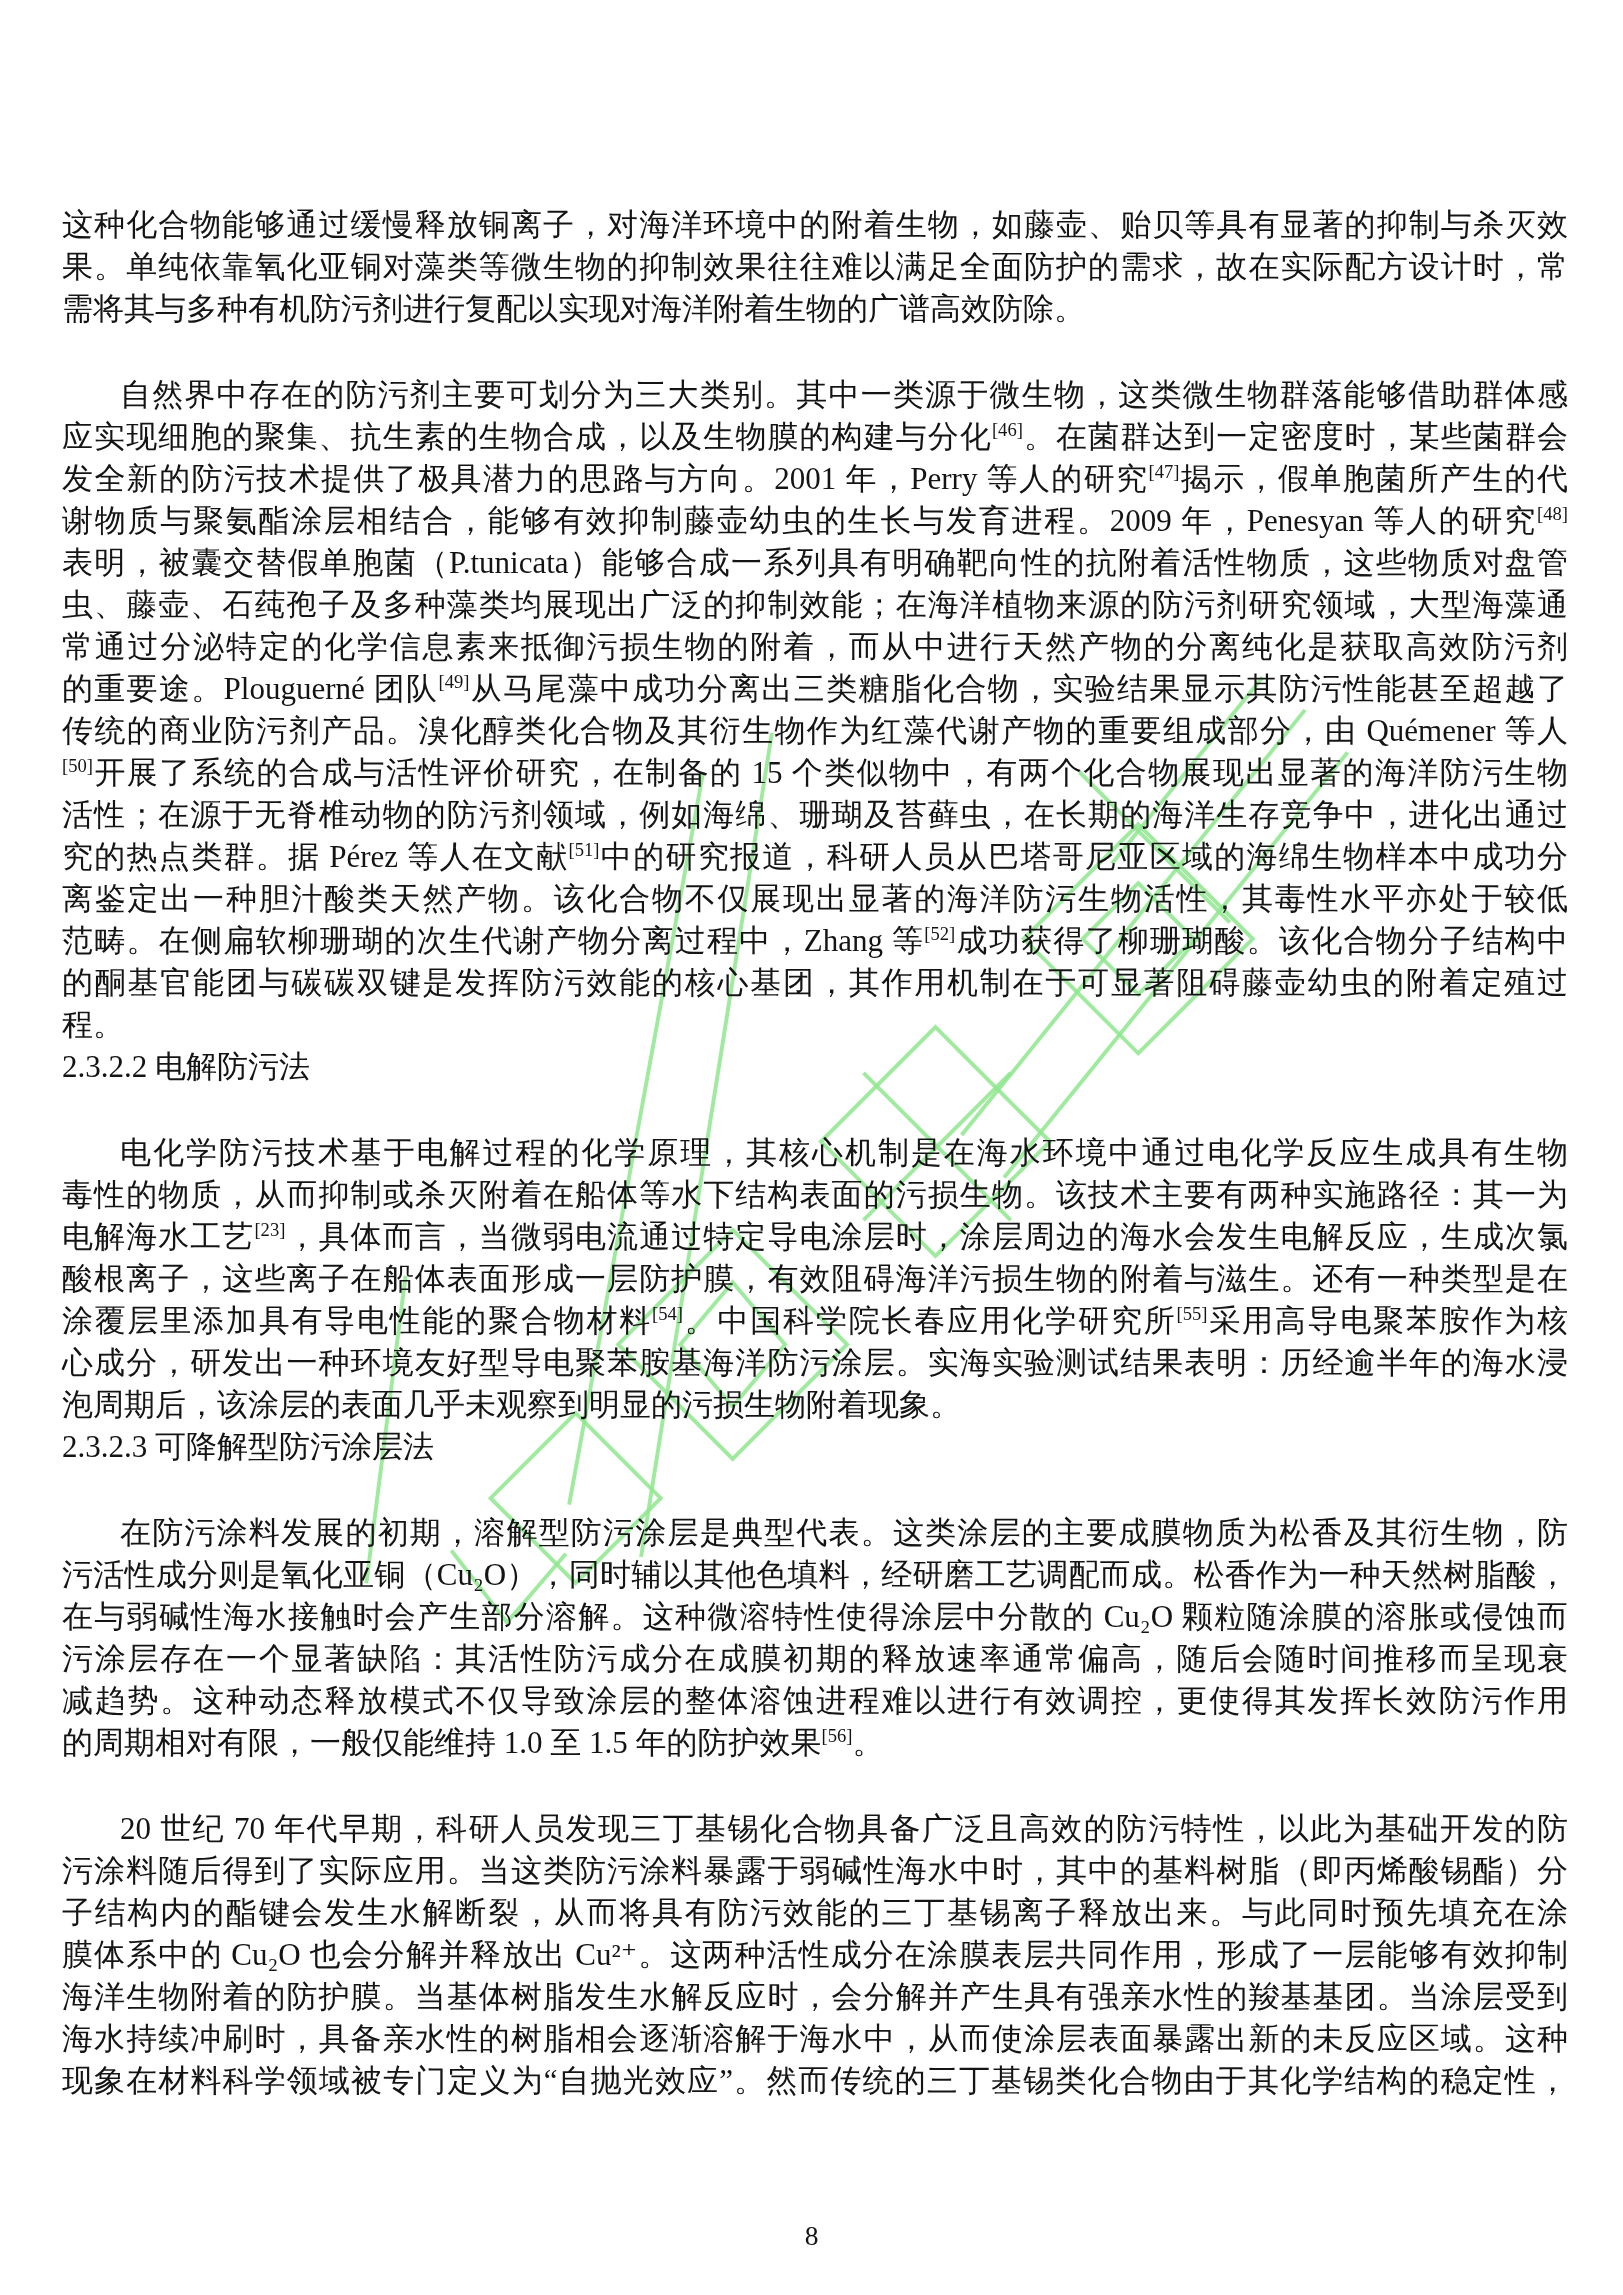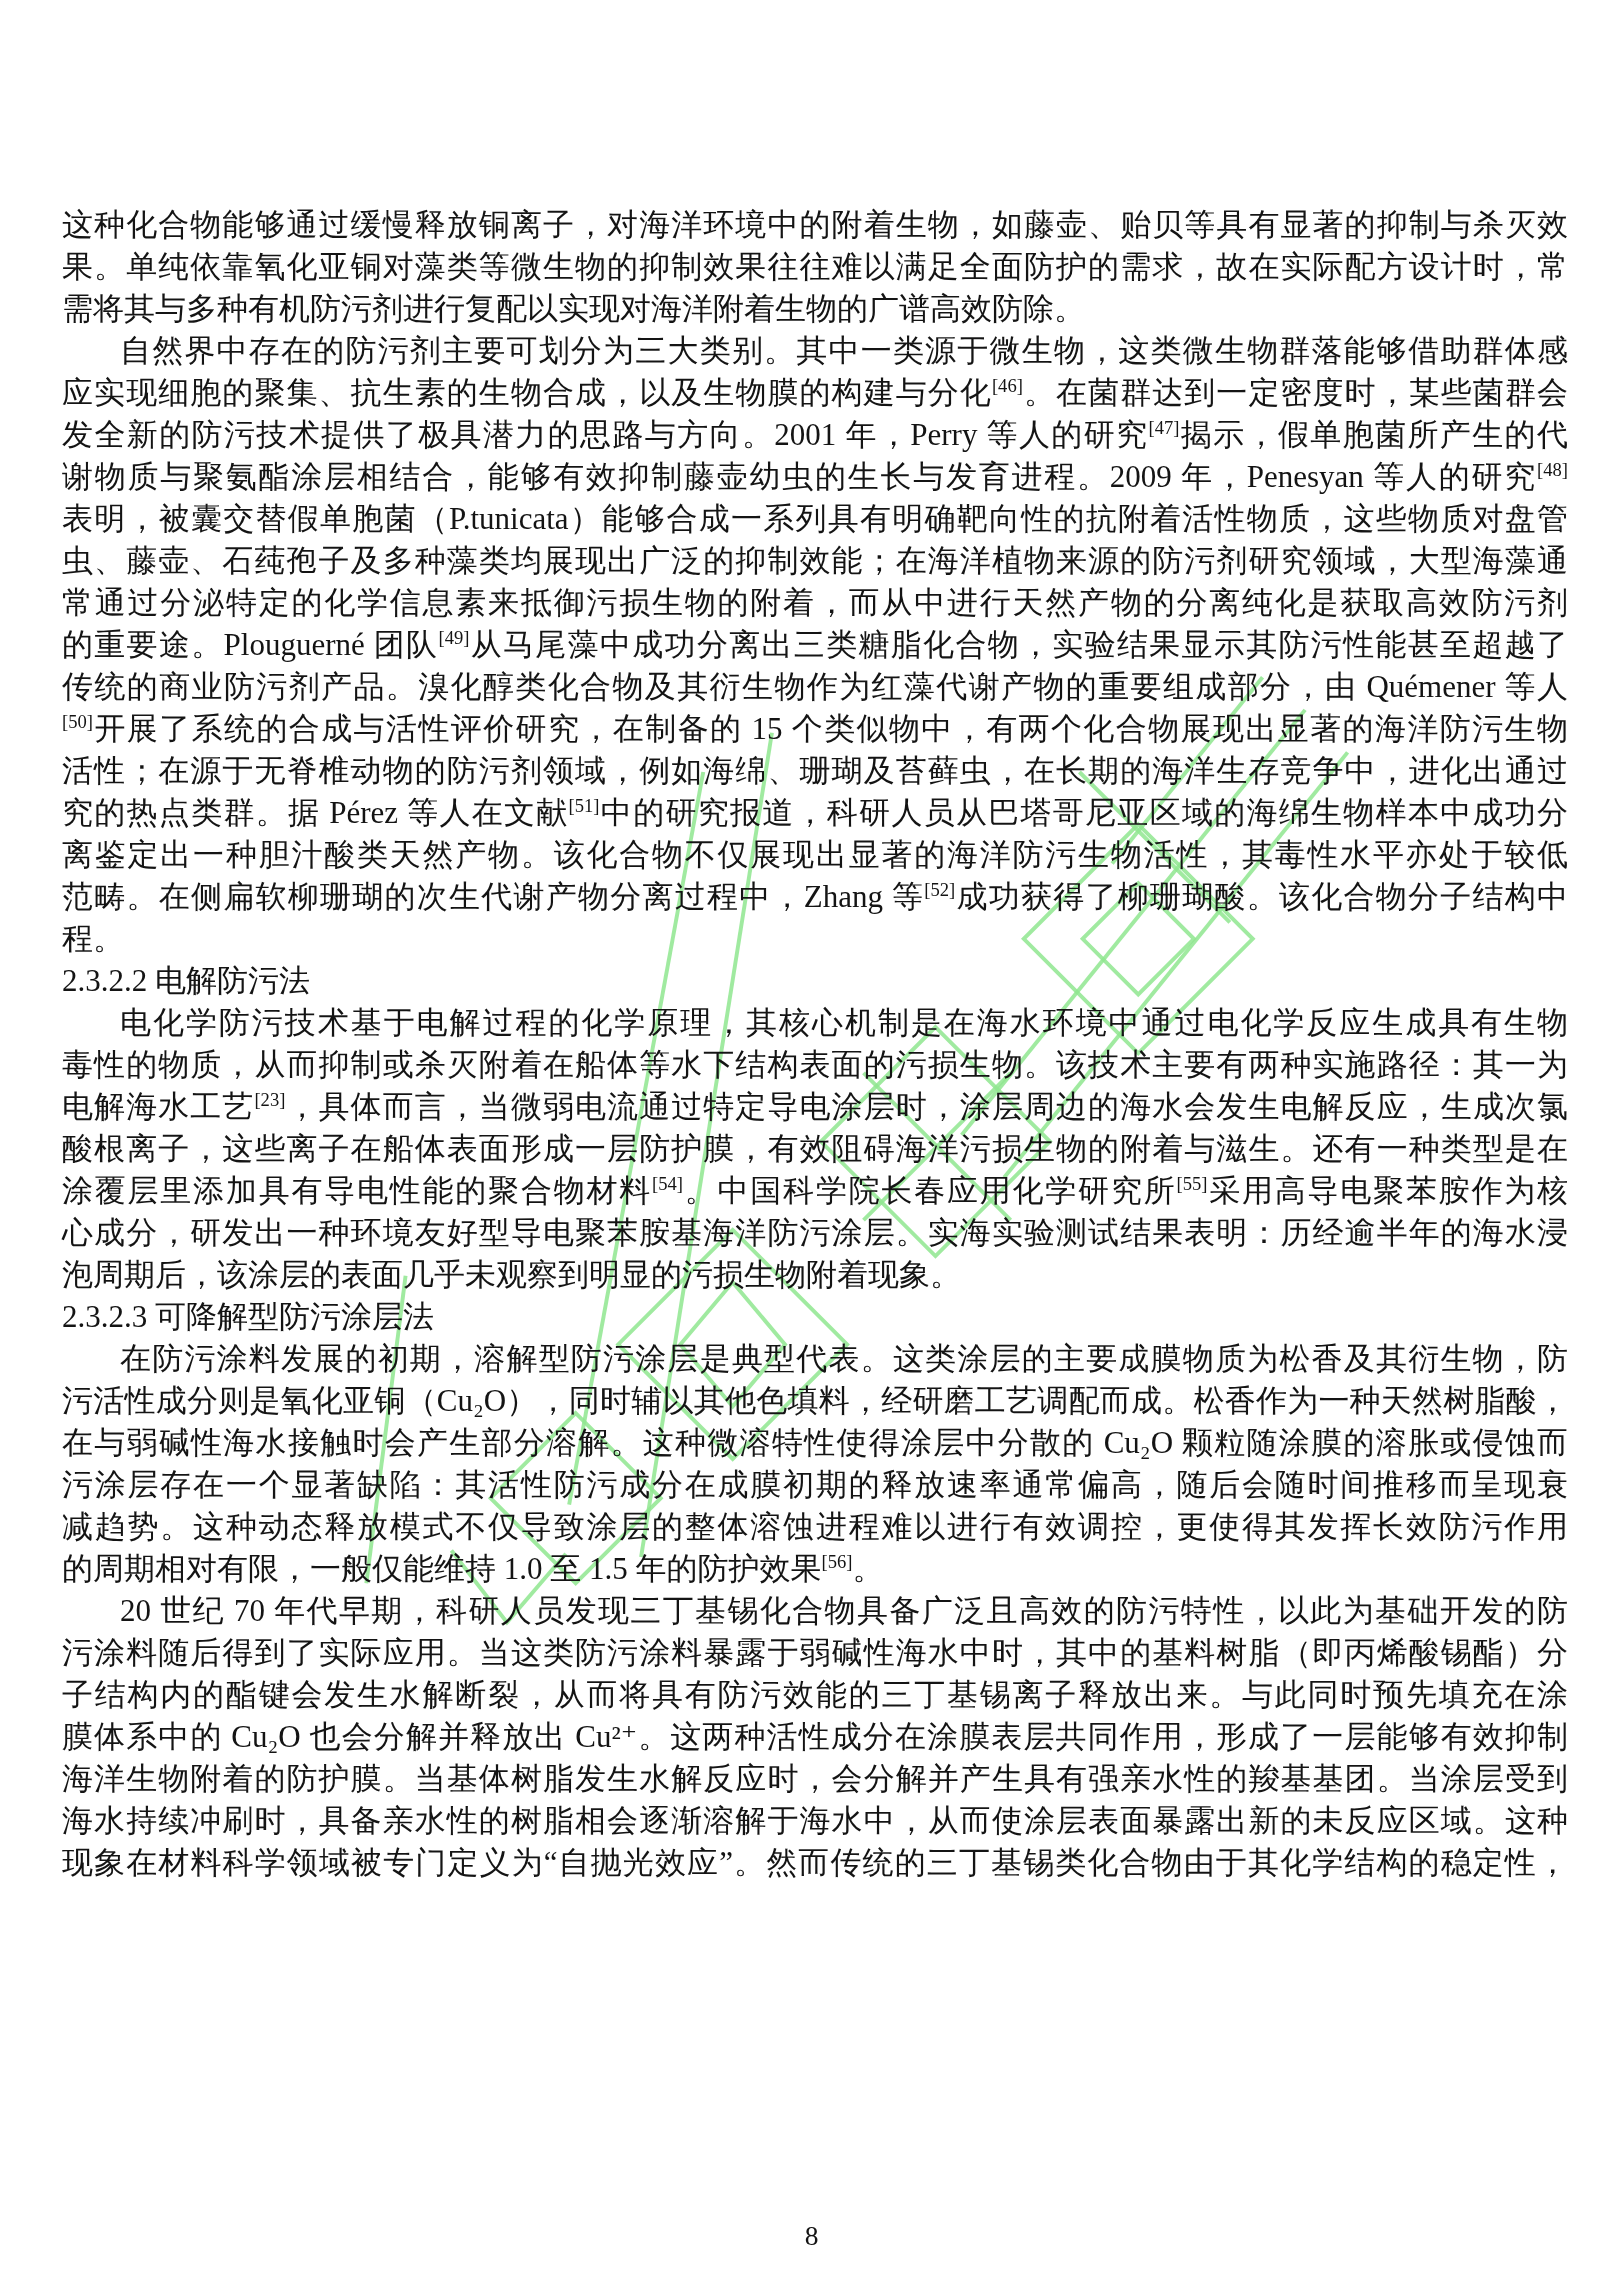--- a/index.html
+++ b/index.html
@@ -12,21 +12,21 @@
   .watermark{position:absolute;inset:0;z-index:1;pointer-events:none;}
   .wm-stroke{stroke:var(--wm,#8fe68f);fill:none;stroke-width:6;opacity:.85;}
   
   .text-block{position:absolute;left:62px;top:204px;width:1506px;z-index:2;}
   .line{
     font-size:31px;line-height:42px;height:42px;
     text-align:justify;text-align-last:justify;white-space:nowrap;
   }
   .line.nofill{text-align-last:left;}
   .line.heading{text-align-last:left;}
-  .line.indent{text-indent:58px;}
+  .line.indent{text-indent:58px;margin-top:44px;}
   .line sup{font-size:0.60em;line-height:0;vertical-align:super;}
   
   .footer{
     position:absolute;top:2220px;left:0;width:100%;z-index:2;
     text-align:center;font-size:27.5px;line-height:31px;
   }
 </style>
 </head>
 <body>
 
@@ -74,20 +74,21 @@
       <div class="line">表明，被囊交替假单胞菌（P.tunicata）能够合成一系列具有明确靶向性的抗附着活性物质，这些物质对盘管</div>
       <div class="line">虫、藤壶、石莼孢子及多种藻类均展现出广泛的抑制效能；在海洋植物来源的防污剂研究领域，大型海藻通</div>
       <div class="line">常通过分泌特定的化学信息素来抵御污损生物的附着，而从中进行天然产物的分离纯化是获取高效防污剂</div>
       <div class="line">的重要途。Plouguerné 团队<sup>[49]</sup>从马尾藻中成功分离出三类糖脂化合物，实验结果显示其防污性能甚至超越了</div>
       <div class="line">传统的商业防污剂产品。溴化醇类化合物及其衍生物作为红藻代谢产物的重要组成部分，由 Quémener 等人</div>
       <div class="line"><sup>[50]</sup>开展了系统的合成与活性评价研究，在制备的 15 个类似物中，有两个化合物展现出显著的海洋防污生物</div>
       <div class="line">活性；在源于无脊椎动物的防污剂领域，例如海绵、珊瑚及苔藓虫，在长期的海洋生存竞争中，进化出通过</div>
       <div class="line">究的热点类群。据 Pérez 等人在文献<sup>[51]</sup>中的研究报道，科研人员从巴塔哥尼亚区域的海绵生物样本中成功分</div>
       <div class="line">离鉴定出一种胆汁酸类天然产物。该化合物不仅展现出显著的海洋防污生物活性，其毒性水平亦处于较低</div>
       <div class="line">范畴。在侧扁软柳珊瑚的次生代谢产物分离过程中，Zhang 等<sup>[52]</sup>成功获得了柳珊瑚酸。该化合物分子结构中</div>
+      <div class="line">的酮基官能团与碳碳双键是发挥防污效能的核心基团，其作用机制在于可显著阻碍藤壶幼虫的附着定殖过</div>
       <div class="line nofill">程。</div>
       <div class="line heading">2.3.2.2 电解防污法</div>
       <div class="line indent">电化学防污技术基于电解过程的化学原理，其核心机制是在海水环境中通过电化学反应生成具有生物</div>
       <div class="line">毒性的物质，从而抑制或杀灭附着在船体等水下结构表面的污损生物。该技术主要有两种实施路径：其一为</div>
       <div class="line">电解海水工艺<sup>[23]</sup>，具体而言，当微弱电流通过特定导电涂层时，涂层周边的海水会发生电解反应，生成次氯</div>
       <div class="line">酸根离子，这些离子在船体表面形成一层防护膜，有效阻碍海洋污损生物的附着与滋生。还有一种类型是在</div>
       <div class="line">涂覆层里添加具有导电性能的聚合物材料<sup>[54]</sup>。中国科学院长春应用化学研究所<sup>[55]</sup>采用高导电聚苯胺作为核</div>
       <div class="line">心成分，研发出一种环境友好型导电聚苯胺基海洋防污涂层。实海实验测试结果表明：历经逾半年的海水浸</div>
       <div class="line nofill">泡周期后，该涂层的表面几乎未观察到明显的污损生物附着现象。</div>
       <div class="line heading">2.3.2.3 可降解型防污涂层法</div>

